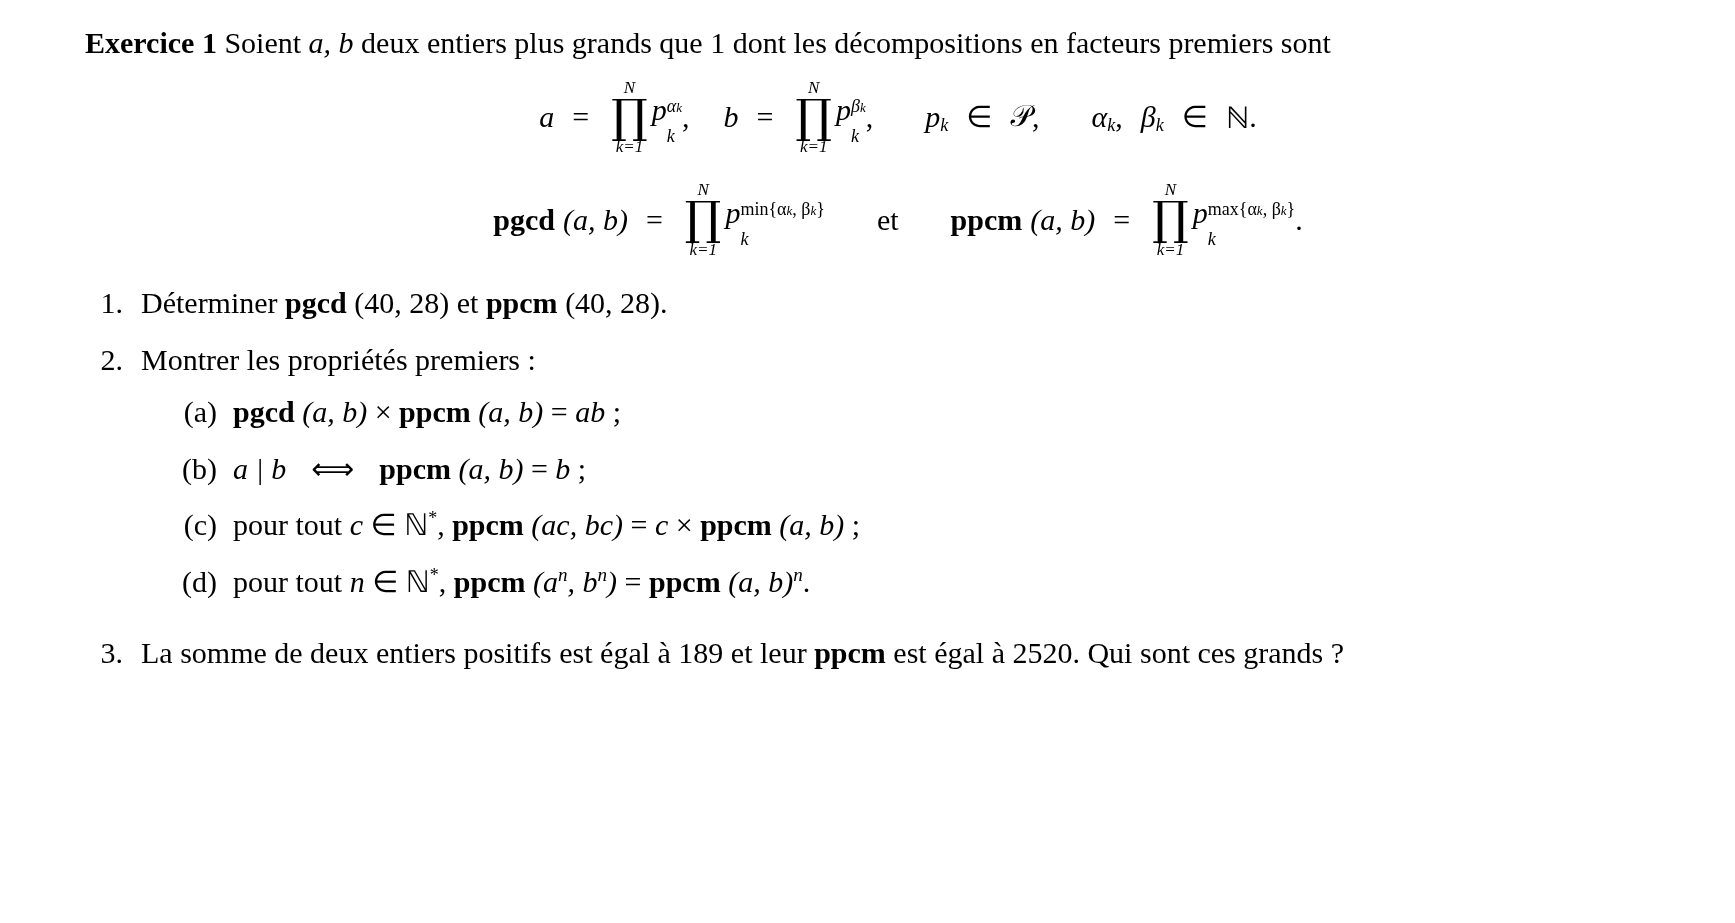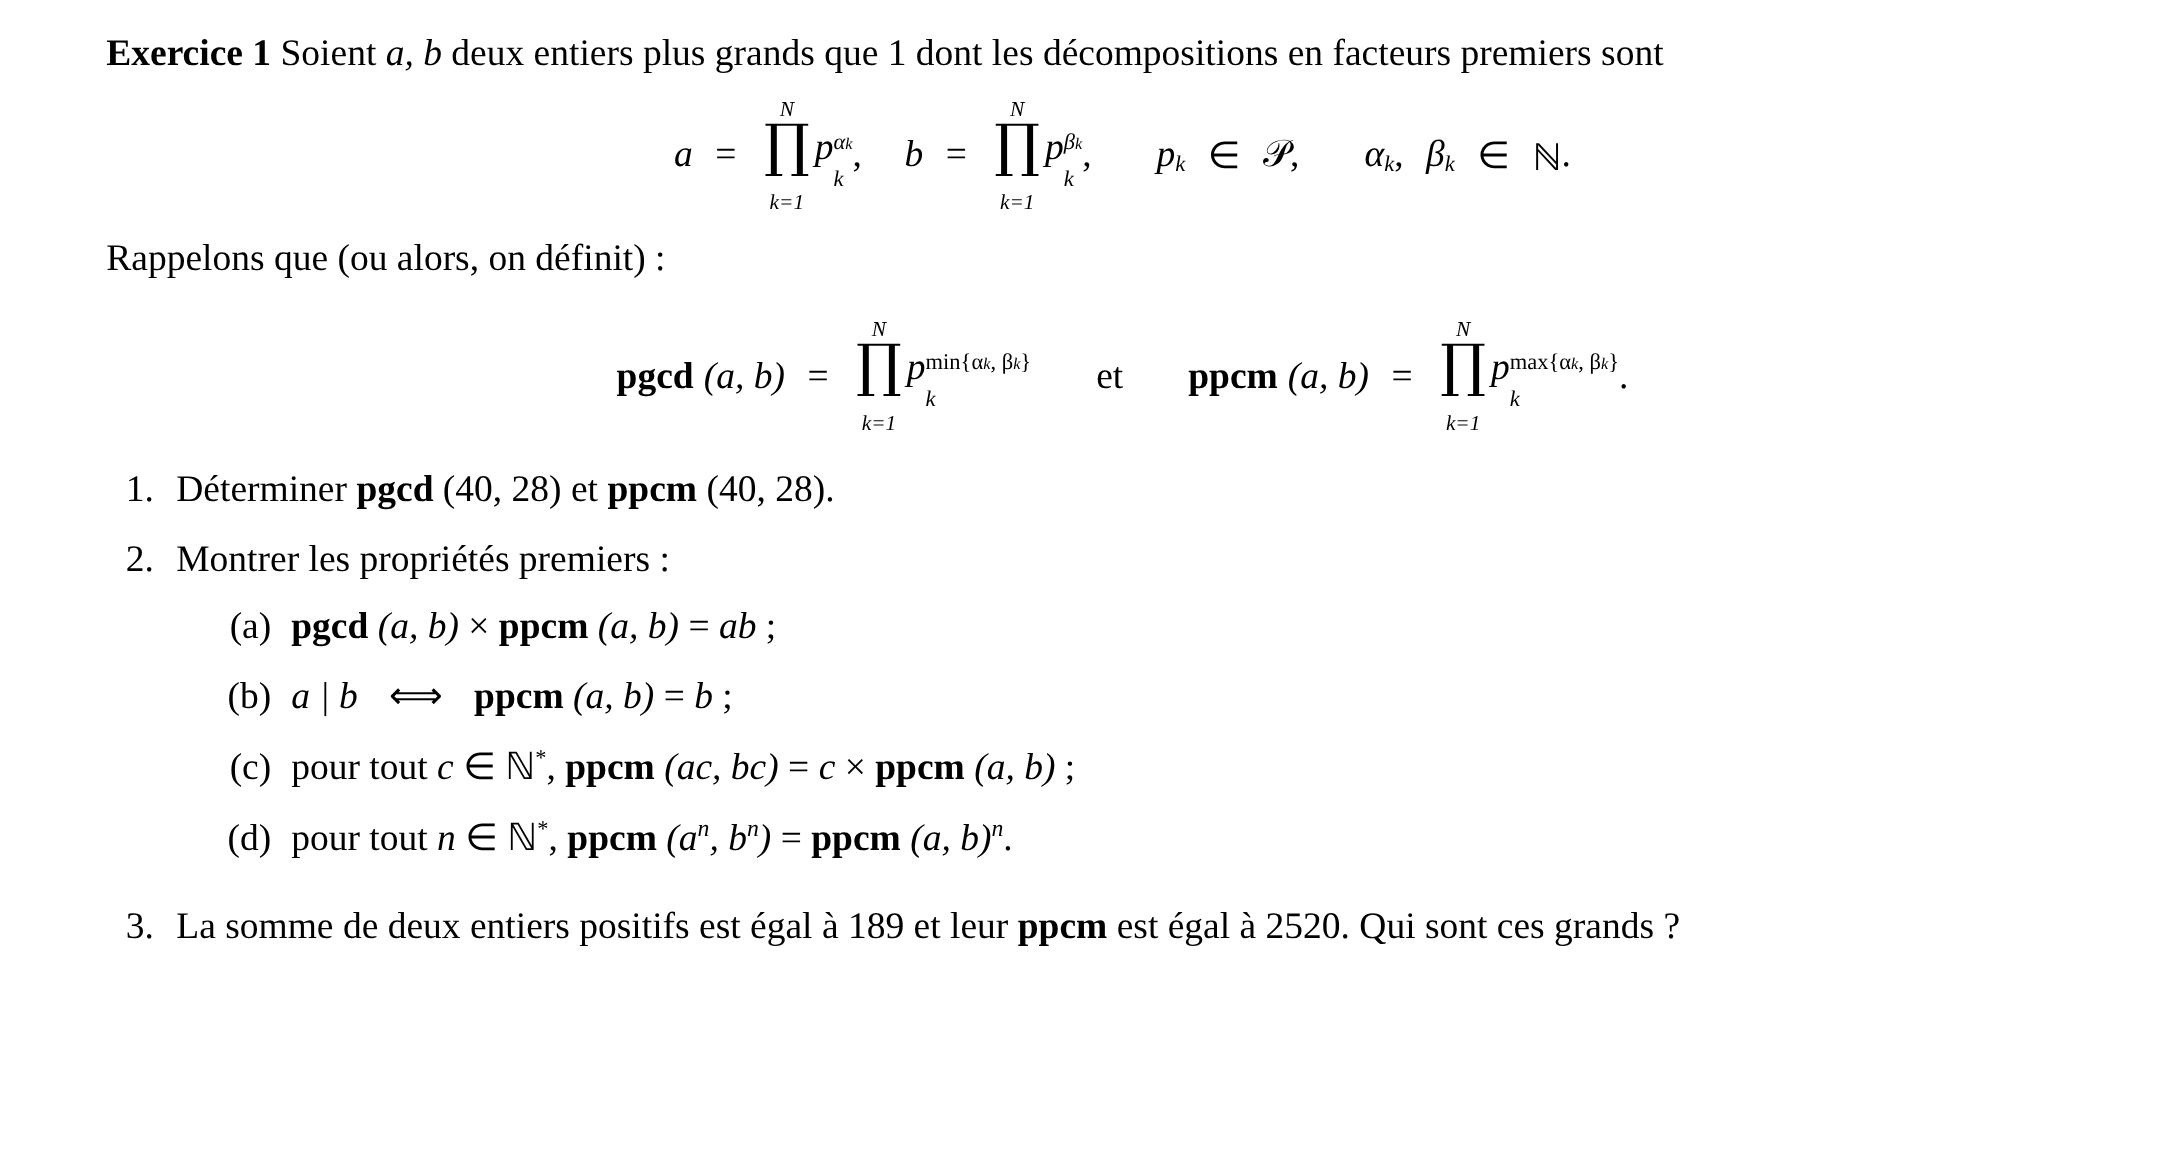--- a/index.html
+++ b/index.html
@@ -54,21 +54,21 @@
     justify-content: center;
     vertical-align: middle;
     margin: 0 4px;
     line-height: 1;
   }
   .bigop .lim {
     font-size: 17px;
     font-style: italic;
   }
   .bigop .lim.top { margin-bottom: 2px; }
-  .bigop .lim.bot { margin-top: 18px; }
+  .bigop .lim.bot { margin-top: 3px; }
   .prodsym {
     font-size: 46px;
     line-height: 0.82;
     font-family: "DejaVu Serif", serif;
   }
 
   
   .pow {
     display: inline-flex;
     align-items: baseline;
@@ -217,21 +217,20 @@
           </span>
       </span>
       <span class="gap-s"></span>
       <span>∈</span>
       <span class="gap-s"></span>
       <span>ℕ</span>
       <span>.</span>
     </span>
   </div>
 
-  <p class="para">Rappelons que (ou alors, on définit) :</p>
 
   <div class="display" style="margin-top:26px;margin-bottom:24px;">
     <span class="eqline">
       <span class="bf">pgcd</span>
       <span style="display:inline-block;width:8px;"></span>
       <i class="m">(a, b)</i>
       <span class="gap-s"></span>
       <span>=</span>
       <span class="gap-s"></span>
       <span class="bigop">

